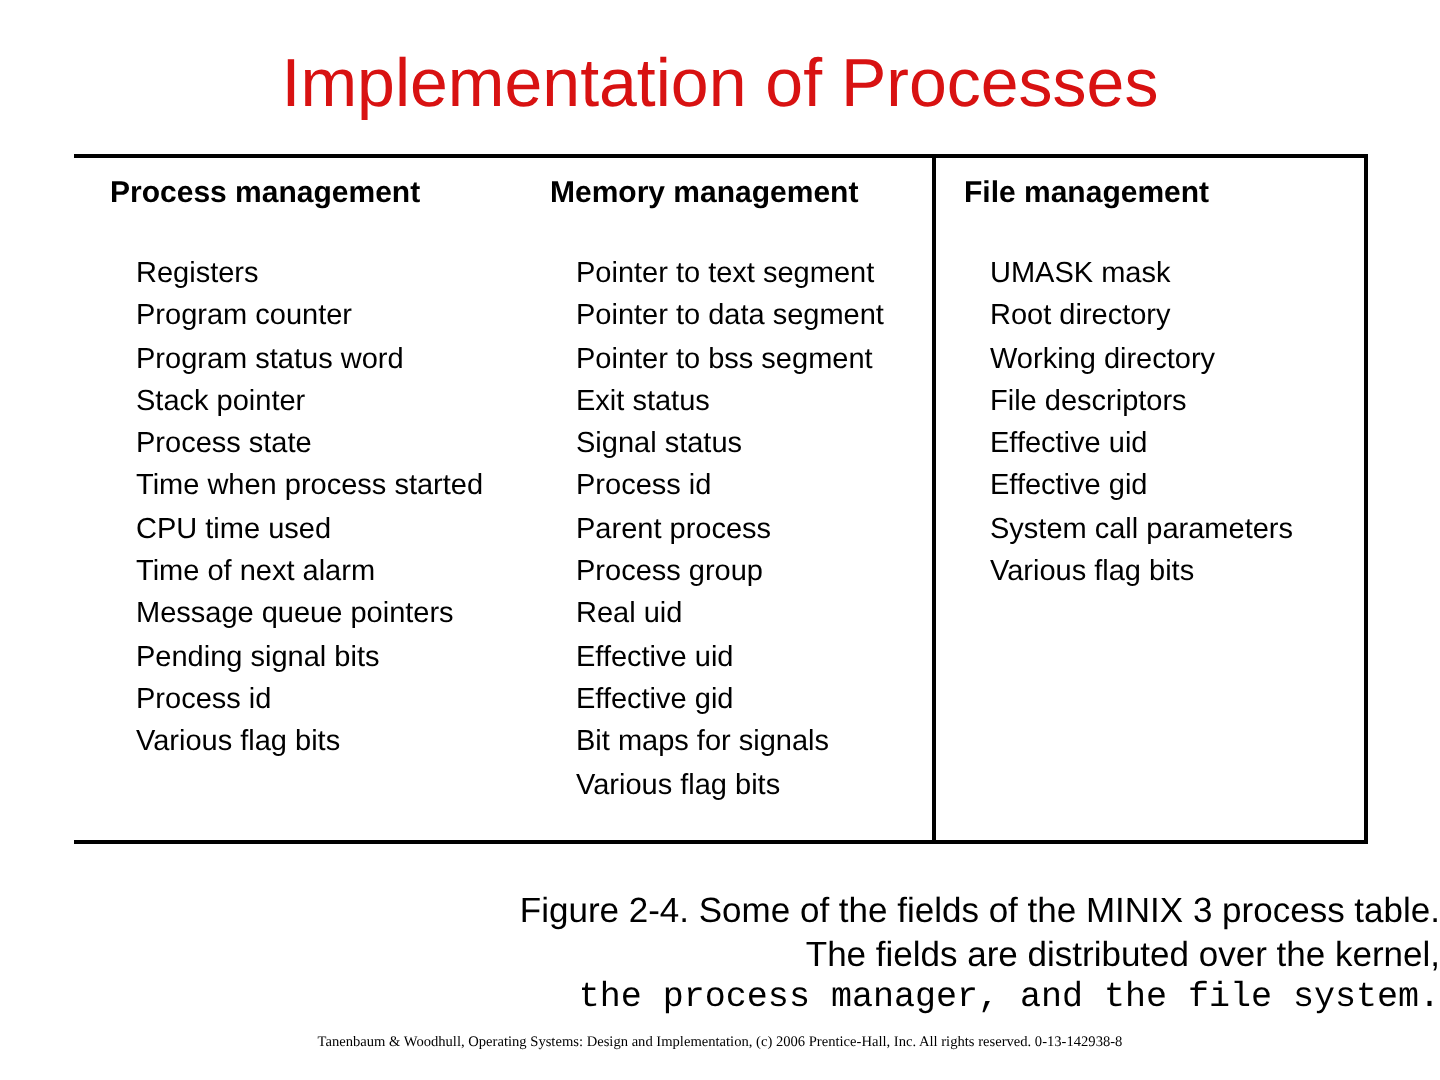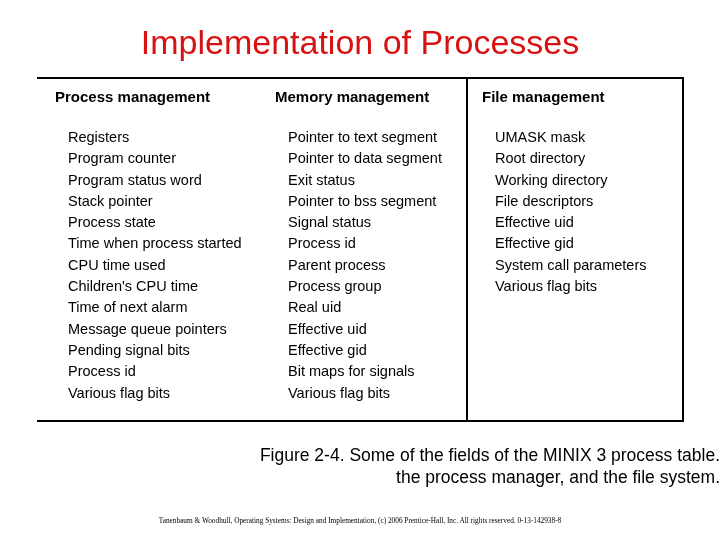--- a/index.html
+++ b/index.html
@@ -94,21 +94,21 @@
     left: 0;
     top: 444px;
     width: 720px;
     text-align: right;
     font-size: 17.5px;
     line-height: 22px;
     color: #000000;
   }
   .caption .line1 { display: block; }
   .caption .line2 { display: block; }
-  .caption .line3 { display: block; }
+  .caption .line3 { display: block; font-family: Liberation Mono, monospace; }
 
   
   .copyright {
     position: absolute;
     left: 0;
     top: 515px;
     width: 720px;
     text-align: center;
     font-size: 7.3px;
     line-height: 11px;
@@ -129,36 +129,35 @@
     <div class="col col-process">
       <div class="col-head">Process management</div>
       <ul class="col-list">
         <li>Registers</li>
         <li>Program counter</li>
         <li>Program status word</li>
         <li>Stack pointer</li>
         <li>Process state</li>
         <li>Time when process started</li>
         <li>CPU time used</li>
-        <li>Children's CPU time</li>
         <li>Time of next alarm</li>
         <li>Message queue pointers</li>
         <li>Pending signal bits</li>
         <li>Process id</li>
         <li>Various flag bits</li>
       </ul>
     </div>
 
     <div class="col col-memory">
       <div class="col-head">Memory management</div>
       <ul class="col-list">
         <li>Pointer to text segment</li>
         <li>Pointer to data segment</li>
+        <li>Pointer to bss segment</li>
         <li>Exit status</li>
-        <li>Pointer to bss segment</li>
         <li>Signal status</li>
         <li>Process id</li>
         <li>Parent process</li>
         <li>Process group</li>
         <li>Real uid</li>
         <li>Effective uid</li>
         <li>Effective gid</li>
         <li>Bit maps for signals</li>
         <li>Various flag bits</li>
       </ul>
@@ -175,18 +174,19 @@
         <li>Effective gid</li>
         <li>System call parameters</li>
         <li>Various flag bits</li>
       </ul>
     </div>
 
   </div>
 
   <div class="caption">
     <span class="line1">Figure 2-4. Some of the fields of the MINIX 3 process table.</span>
+    <span class="line2">The fields are distributed over the kernel,</span>
     <span class="line3">the process manager, and the file system.</span>
   </div>
 
   <div class="copyright">Tanenbaum &amp; Woodhull, Operating Systems: Design and Implementation, (c) 2006 Prentice-Hall, Inc. All rights reserved. 0-13-142938-8</div>
 
 </div>
 
 </body></html>

